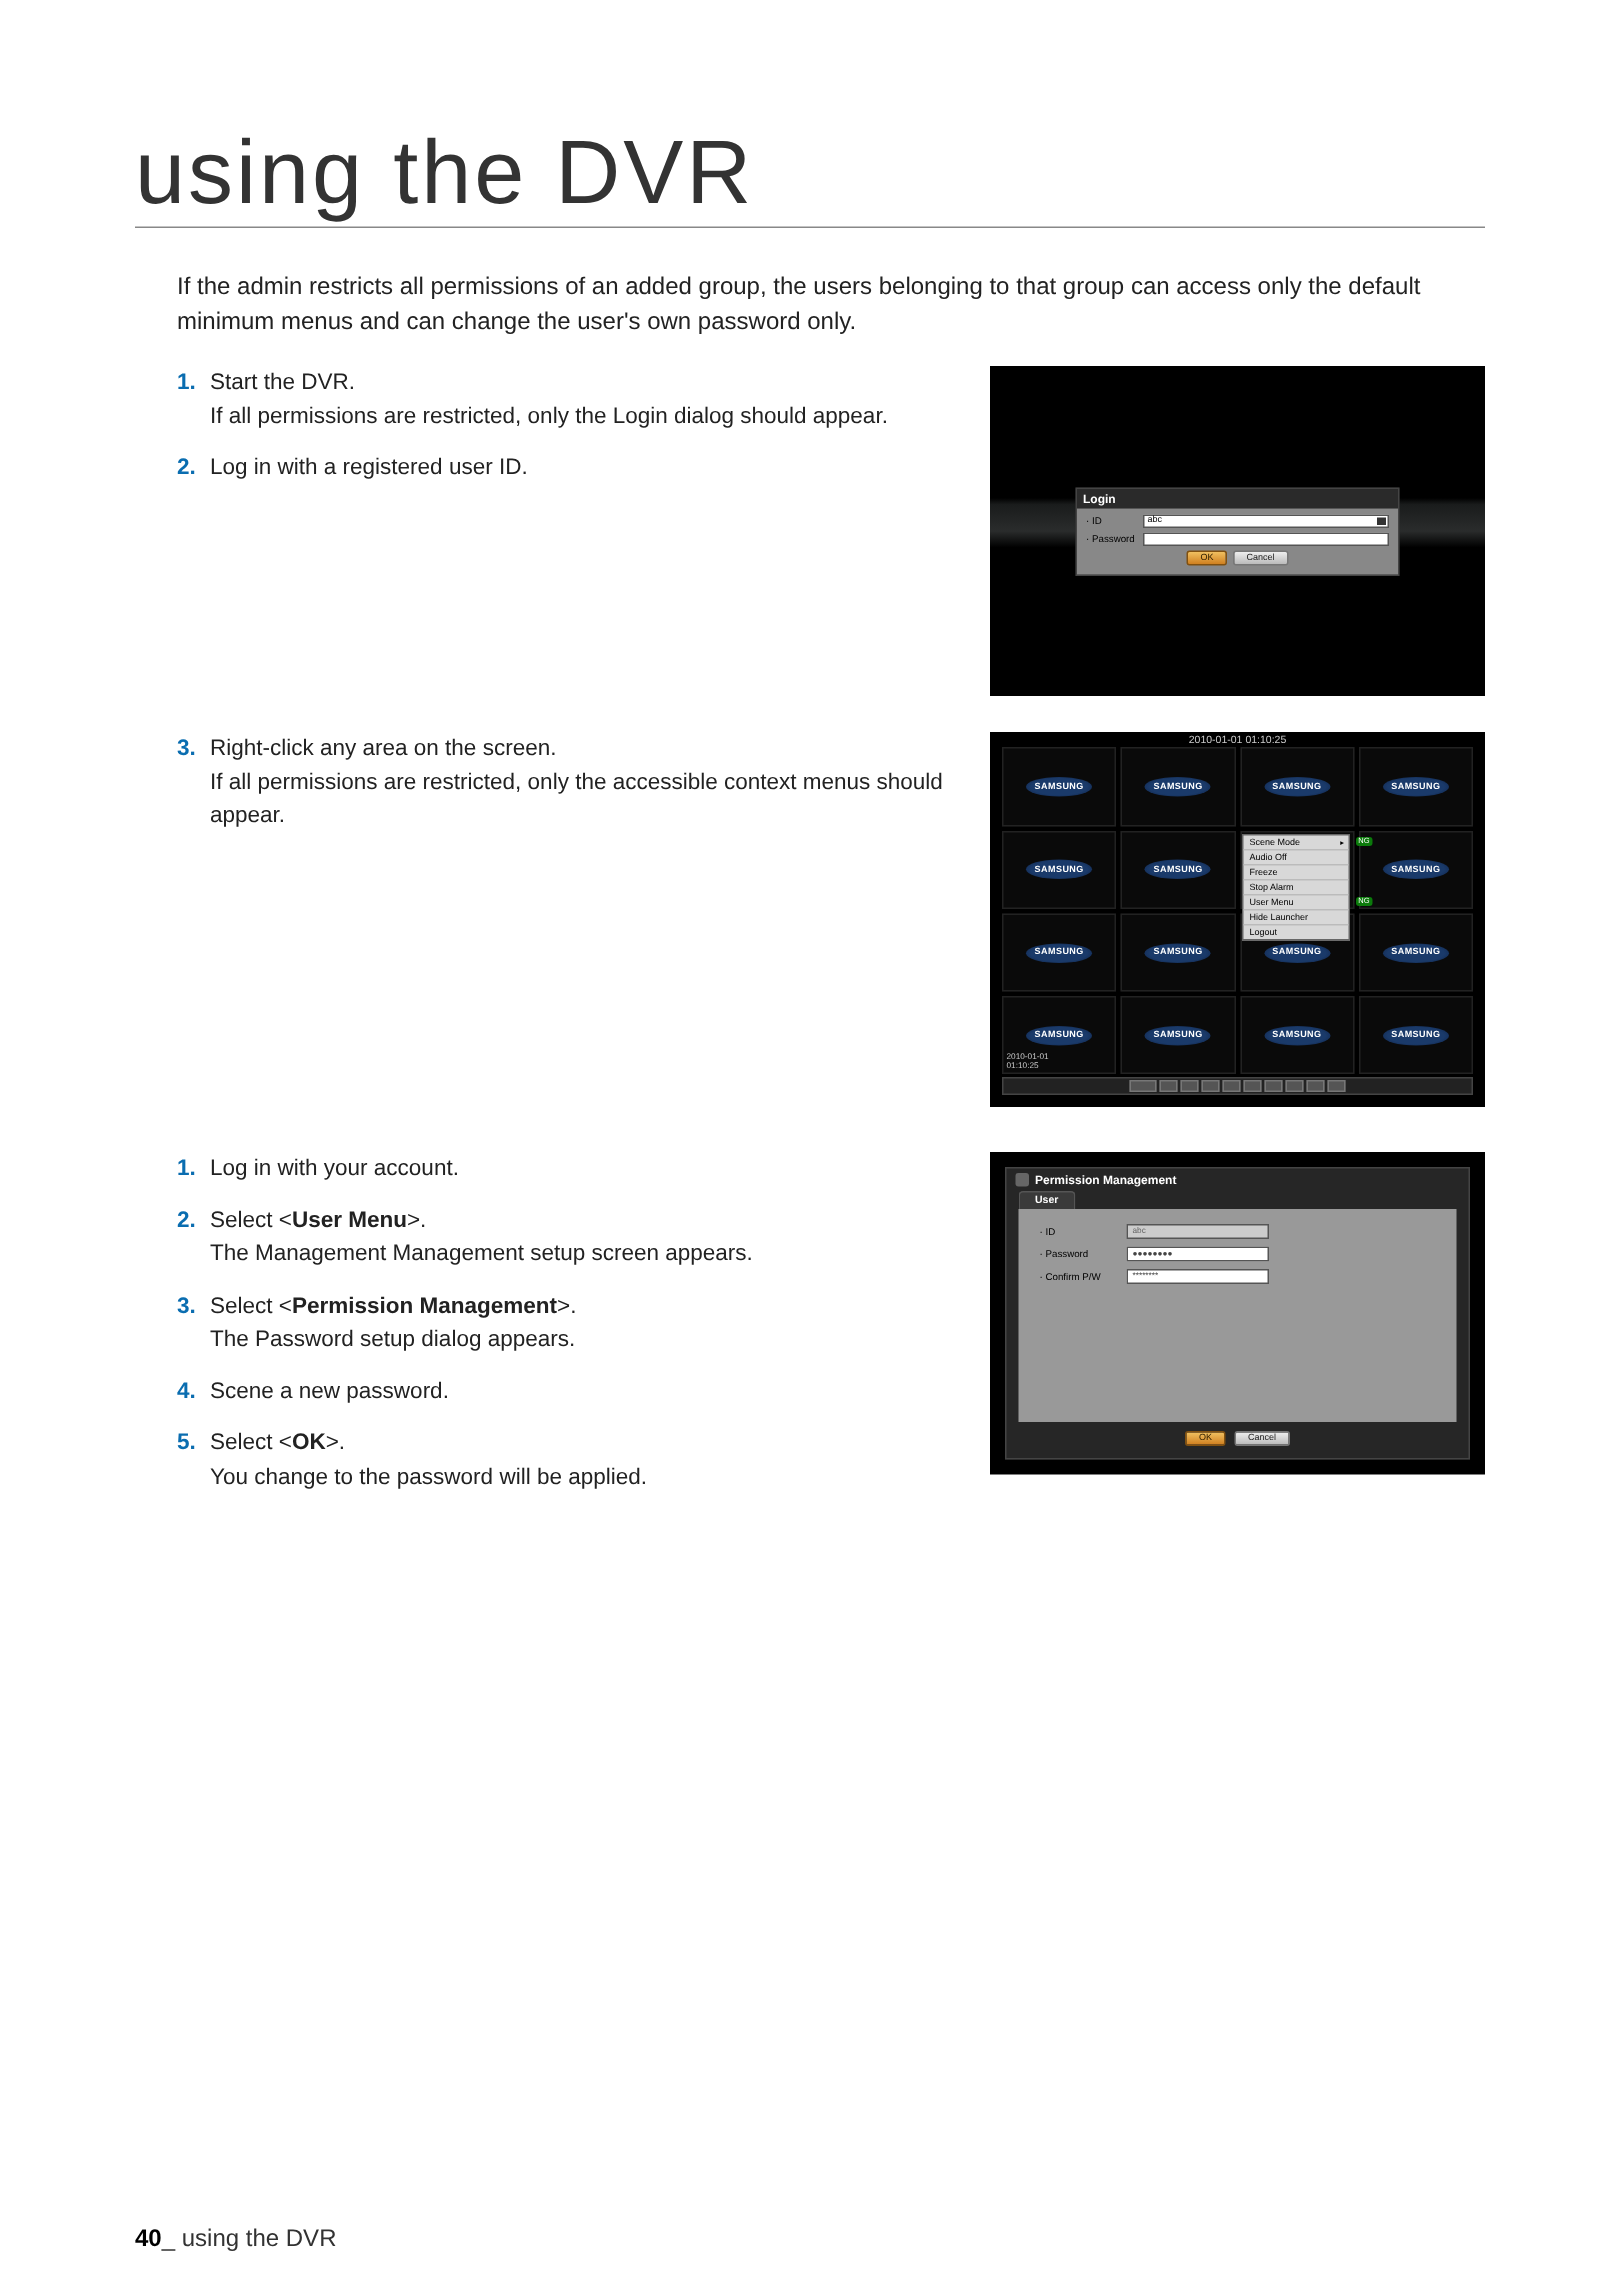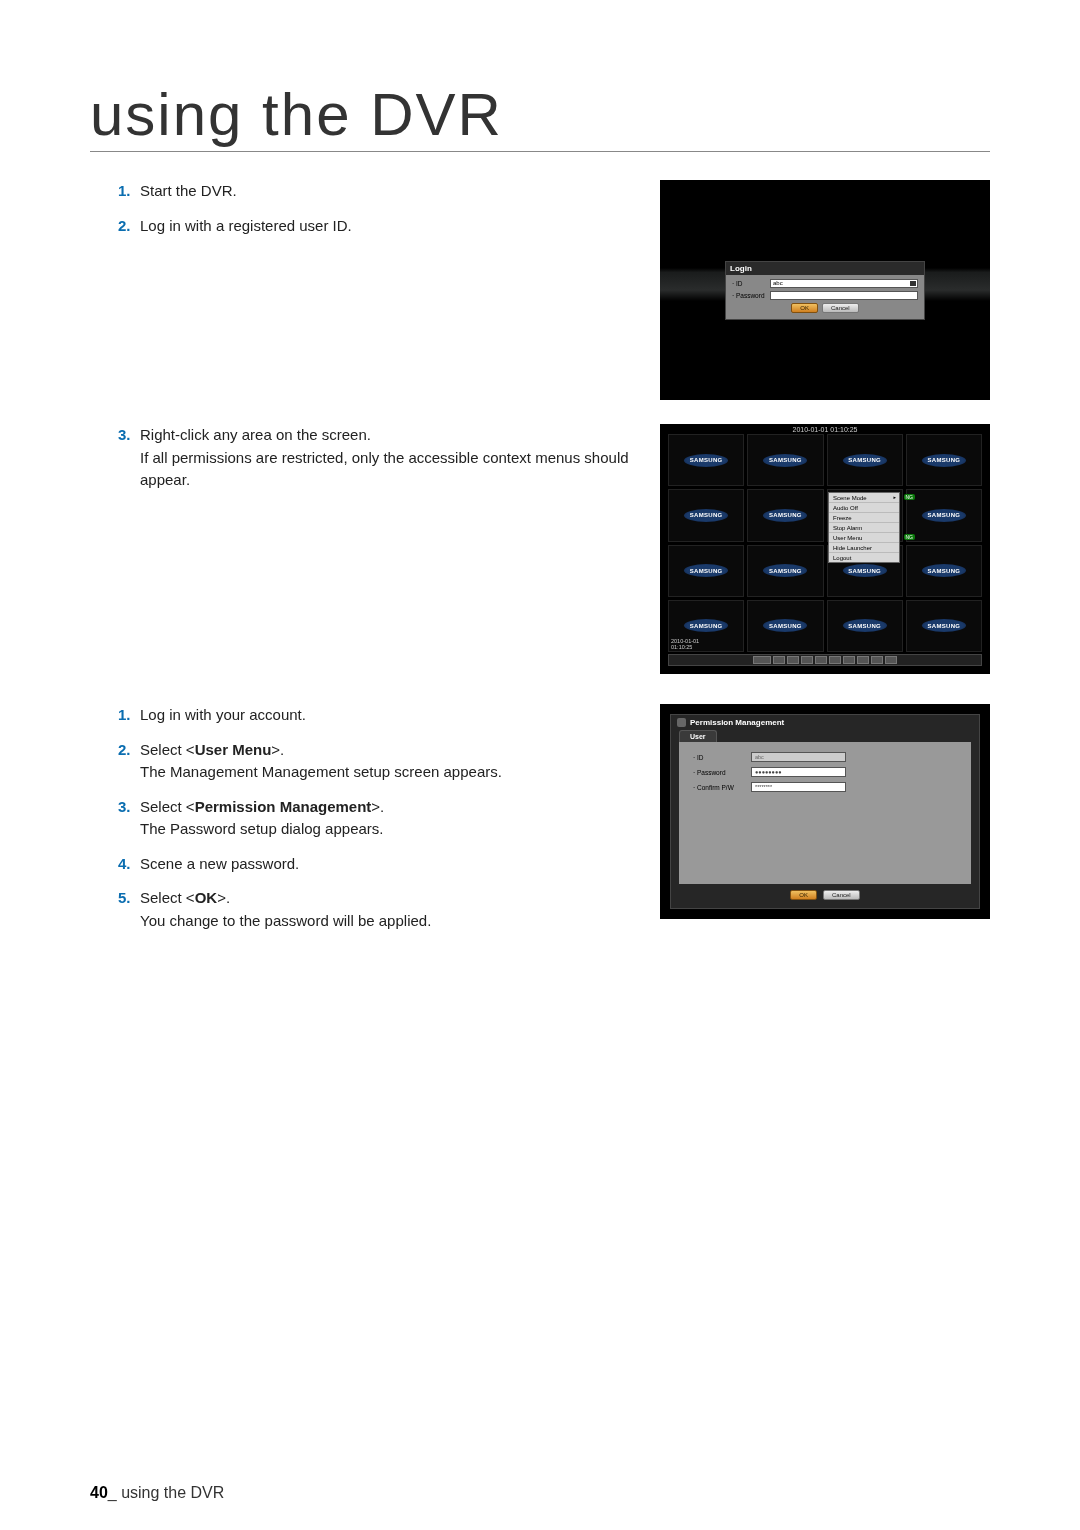--- a/index.html
+++ b/index.html
@@ -75,21 +75,21 @@
   
   .shot-login {
     background: linear-gradient(#000 0%, #000 40%, #1a1c1c 42%, #2a2c2c 50%, #000 55%, #000 100%);
     height: 220px;
     position: relative;
     display: flex;
     align-items: center;
     justify-content: center;
   }
   .login-box {
-    width: 200px;
+    width: 216px;
     background: #1a1a1a;
     border: 1px solid #444;
     font-size: 7px;
     color: #fff;
   }
   .login-title {
     background: #2a2a2a;
     color: #fff;
     padding: 2px 4px;
     font-weight: bold;
@@ -337,27 +337,29 @@
     color: #000;
   }
 </style>
 </head>
 <body>
 
 <div class="page">
   <h1 class="main-title">using the DVR</h1>
 
   <div class="section">
+    <p class="intro-text">If the admin restricts all permissions of an added group, the users belonging to that group can access only the default minimum menus and can change the user's own password only.</p>
 
     <div class="step-row">
       <div class="step-text">
         <ol class="step-list">
           <li>
             <span class="num">1.</span>
             <span>Start the DVR.</span><br>
+            <span>If all permissions are restricted, only the Login dialog should appear.</span>
           </li>
           <li>
             <span class="num">2.</span>
             <span>Log in with a registered user ID.</span>
           </li>
         </ol>
       </div>
       <div class="screenshot shot-login">
         <div class="login-box">
           <div class="login-title">Login</div>

